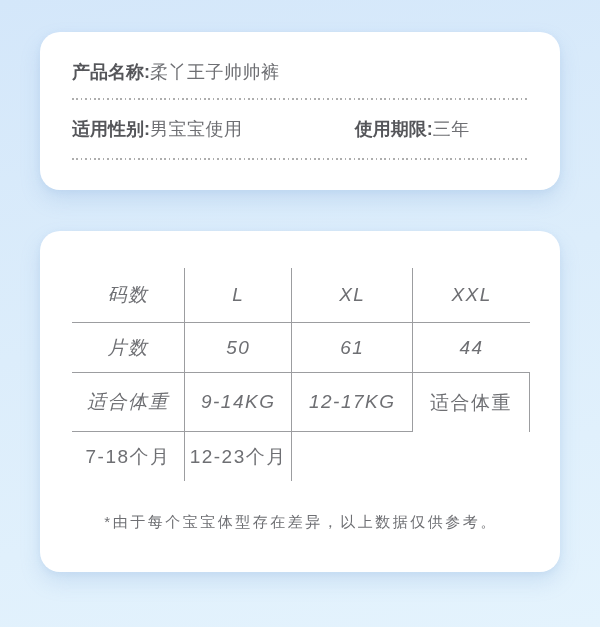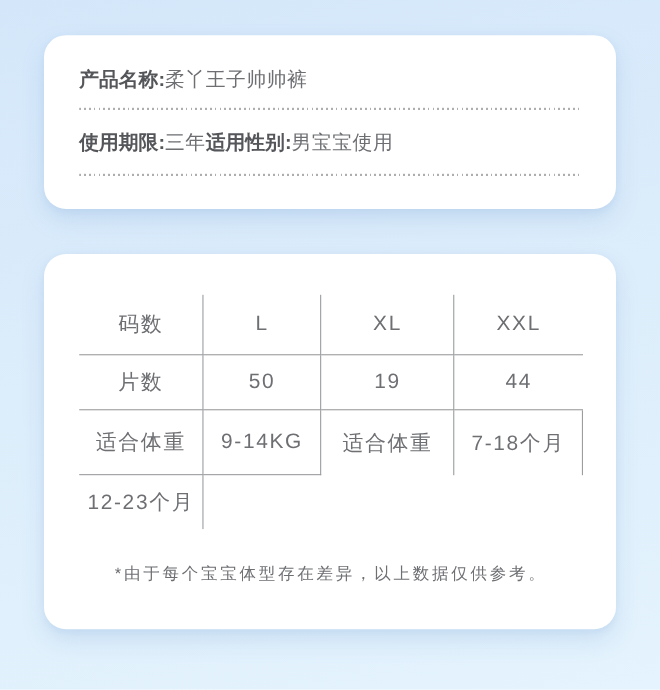--- a/index.html
+++ b/index.html
@@ -57,21 +57,21 @@
   .cell{
     display:flex;
     align-items:center;
     justify-content:center;
     font-size:19px;
     color:var(--text-secondary);
     letter-spacing:1.5px;
     white-space:nowrap;
   }
   .cell:not(.col-3){border-right:1.5px solid var(--table-line);}
-  .cell:not(.row-3){border-bottom:1.5px solid var(--table-line);}
+  .cell:not(.row-3){border-bottom:1.5px solid var(--table-line);font-style:italic;}
   .footnote{
     margin-top:30px;
     text-align:center;
     font-size:15px;
     line-height:22px;
     letter-spacing:2.5px;
     color:var(--text-secondary);
     white-space:nowrap;
   }
 </style>
@@ -81,44 +81,45 @@
 <div class="page">
 
   <section class="card card-info">
     <div class="info-row row-a">
       <div class="field">
         <span class="field-label">产品名称:</span><span class="field-value">柔丫王子帅帅裤</span>
       </div>
     </div>
     <div class="dotline"></div>
     <div class="info-row row-b">
+      <div class="field field-first">
+        <span class="field-label">适用性别:</span><span class="field-value">男宝宝使用</span>
+      </div>
       <div class="field">
         <span class="field-label">使用期限:</span><span class="field-value">三年</span>
-      </div>
-      <div class="field field-first">
-        <span class="field-label">适用性别:</span><span class="field-value">男宝宝使用</span>
       </div>
     </div>
     <div class="dotline"></div>
   </section>
 
   <section class="card card-size">
     <div class="size-table">
       <div class="cell col-0 row-0">码数</div>
       <div class="cell col-1 row-0">L</div>
       <div class="cell col-2 row-0">XL</div>
       <div class="cell col-3 row-0">XXL</div>
 
       <div class="cell col-0 row-1">片数</div>
       <div class="cell col-1 row-1">50</div>
-      <div class="cell col-2 row-1">19</div>
+      <div class="cell col-2 row-1">61</div>
       <div class="cell col-3 row-1">44</div>
 
       <div class="cell col-0 row-2">适合体重</div>
       <div class="cell col-1 row-2">9-14KG</div>
+      <div class="cell col-2 row-2">12-17KG</div>
 
       <div class="cell col-0 row-3">适合体重</div>
       <div class="cell col-1 row-3">7-18个月</div>
       <div class="cell col-2 row-3">12-23个月</div>
     </div>
     <p class="footnote">*由于每个宝宝体型存在差异，以上数据仅供参考。</p>
   </section>
 
 </div>
 

